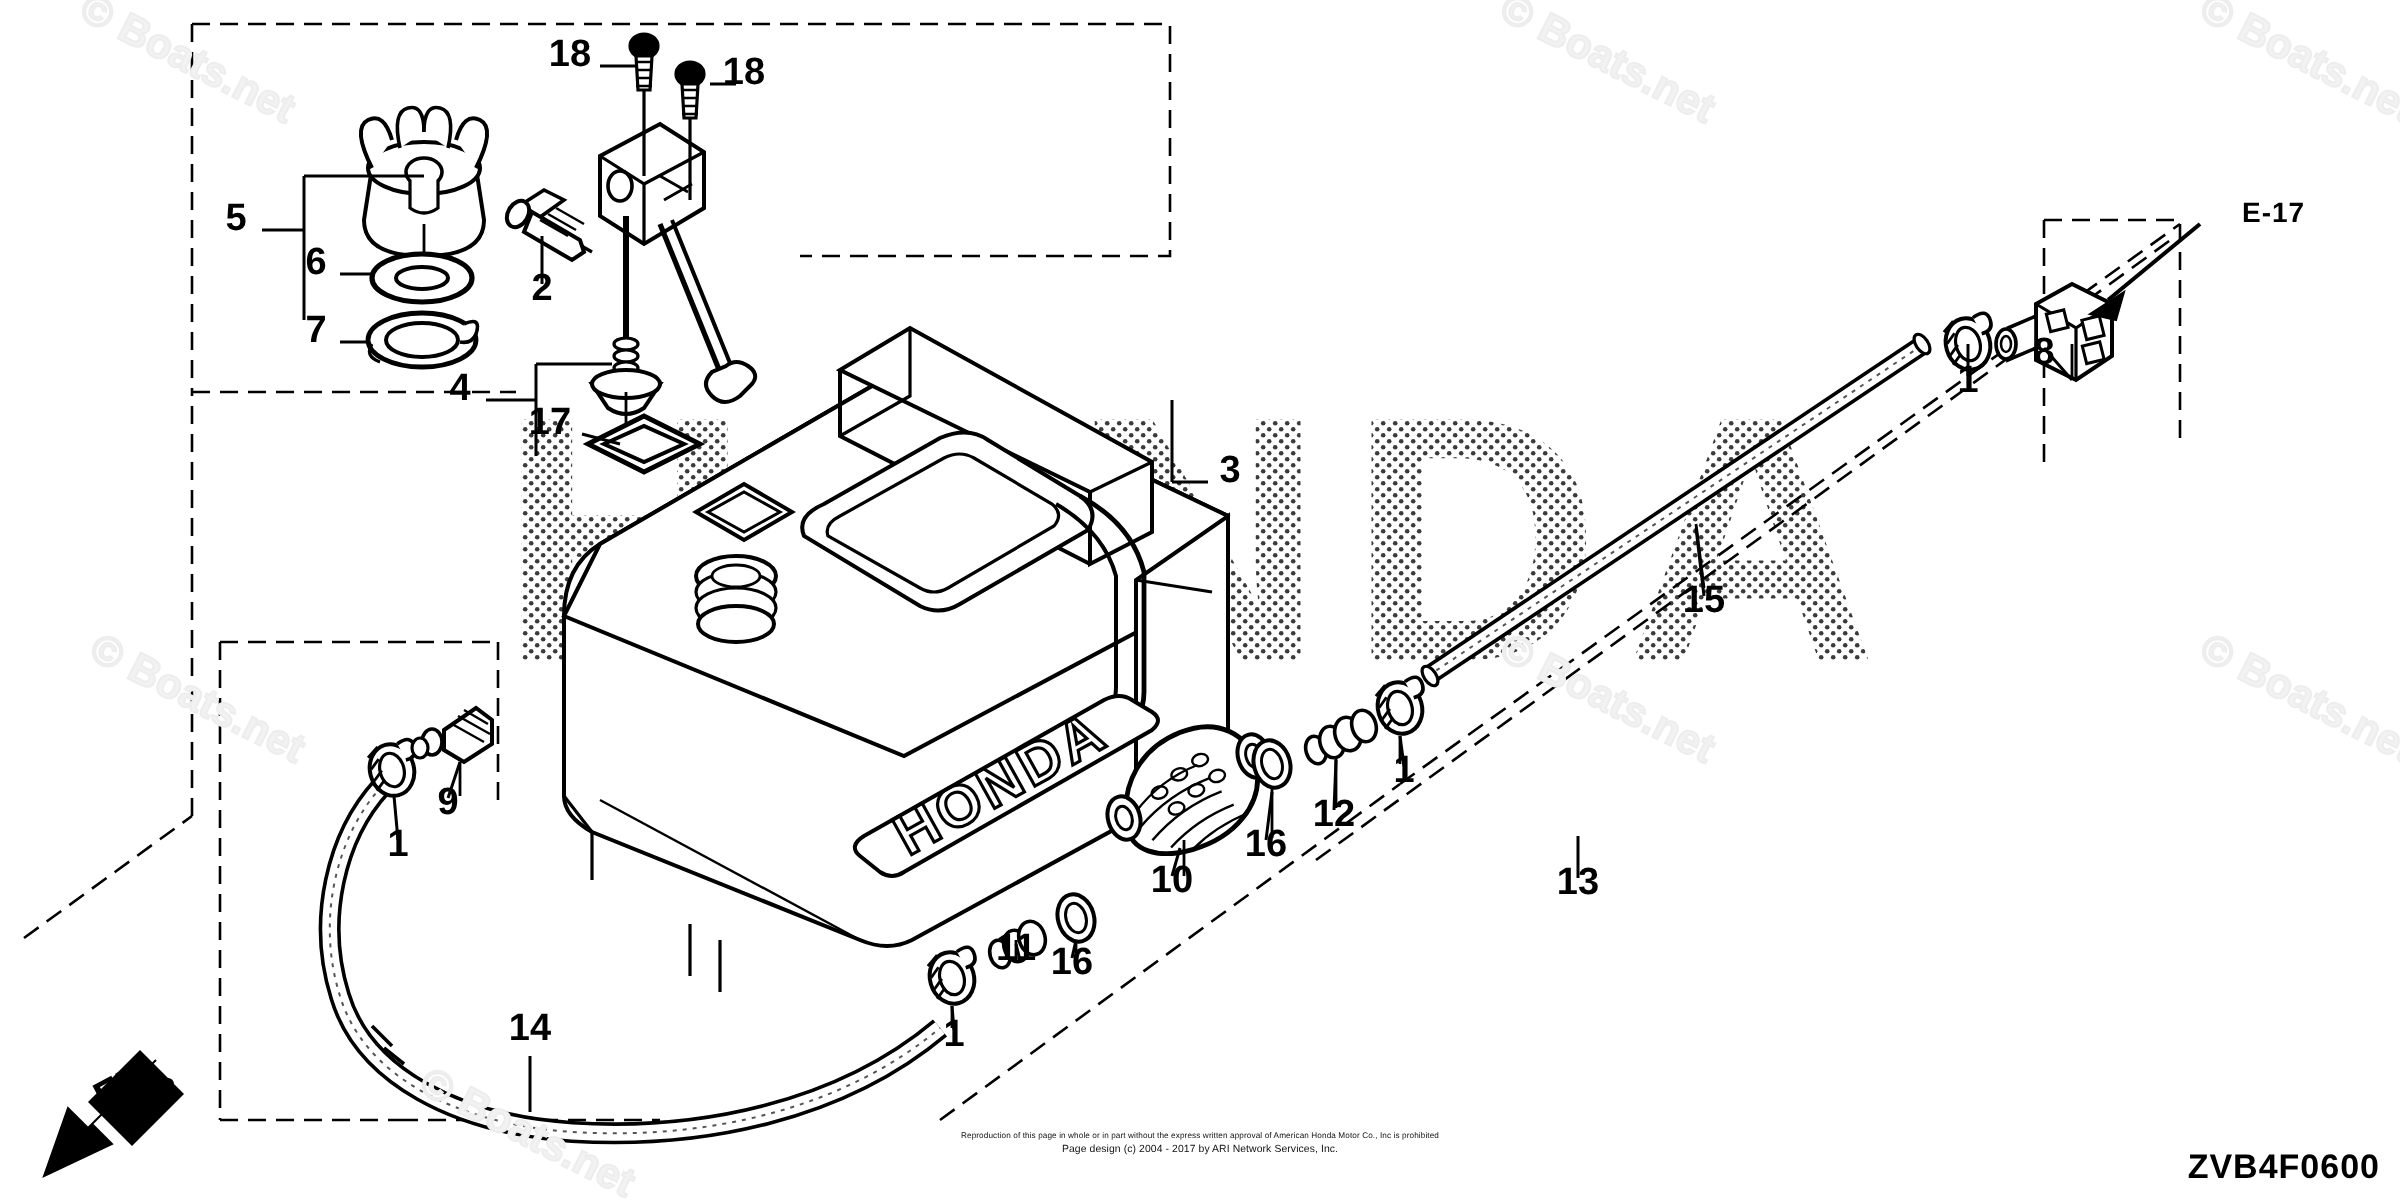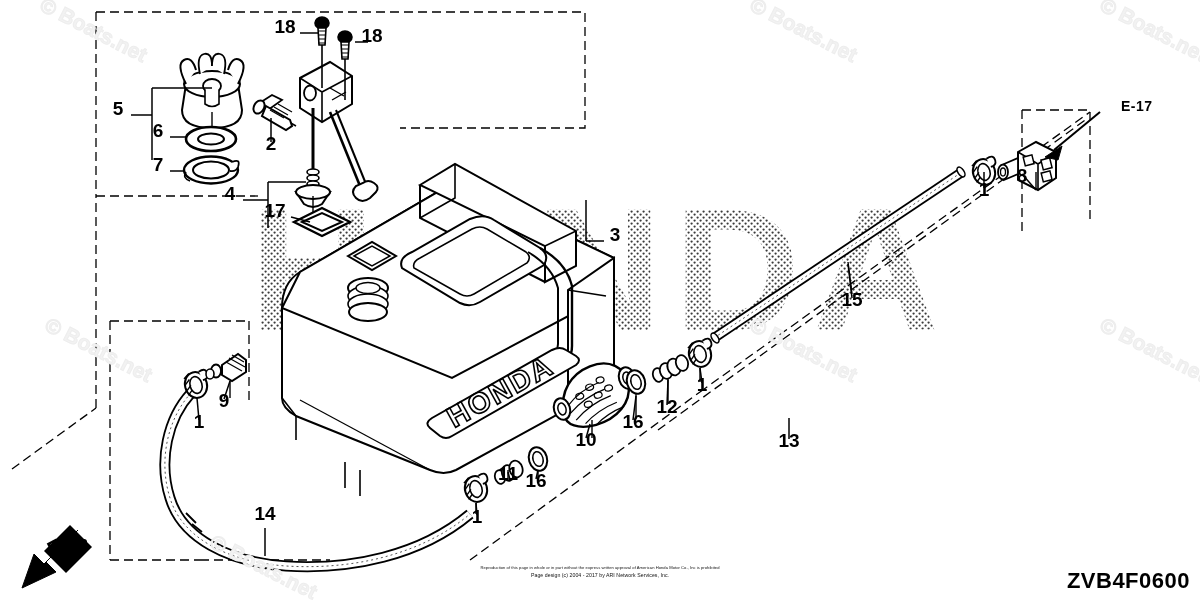--- a/index.html
+++ b/index.html
@@ -3,21 +3,21 @@
 <meta charset="utf-8">
 <style>
   html,body{margin:0;padding:0;background:#fff;}
   body{width:1200px;height:600px;font-family:"Liberation Sans",sans-serif;}
   #stage{position:relative;width:1200px;height:600px;overflow:hidden;background:#fff;}
   #art{position:absolute;left:0;top:0;}
   .wm{position:absolute;color:#f2f2f2;font-family:"Liberation Sans",sans-serif;
       font-weight:700;white-space:nowrap;pointer-events:none;
       -webkit-text-stroke:1px #ededed;}
   .partnum{position:absolute;right:10px;bottom:6px;font-family:"Liberation Sans",sans-serif;
-      font-weight:700;font-size:22px;letter-spacing:.5px;color:#000;}
+      font-weight:700;font-size:17px;letter-spacing:.5px;color:#000;}
   .fineline{position:absolute;left:0;width:1200px;text-align:center;color:#111;
       font-family:"Liberation Sans",sans-serif;white-space:nowrap;overflow:hidden;}
   .fl1{top:565px;font-size:4.1px;letter-spacing:.05px;}
   .fl2{top:572px;font-size:5.2px;letter-spacing:.05px;}
   .frtxt{position:absolute;font-family:"Liberation Sans",sans-serif;font-weight:700;
       font-size:21px;color:#000;transform:rotate(-28deg);}
 </style>
 </head>
 <body>
 

